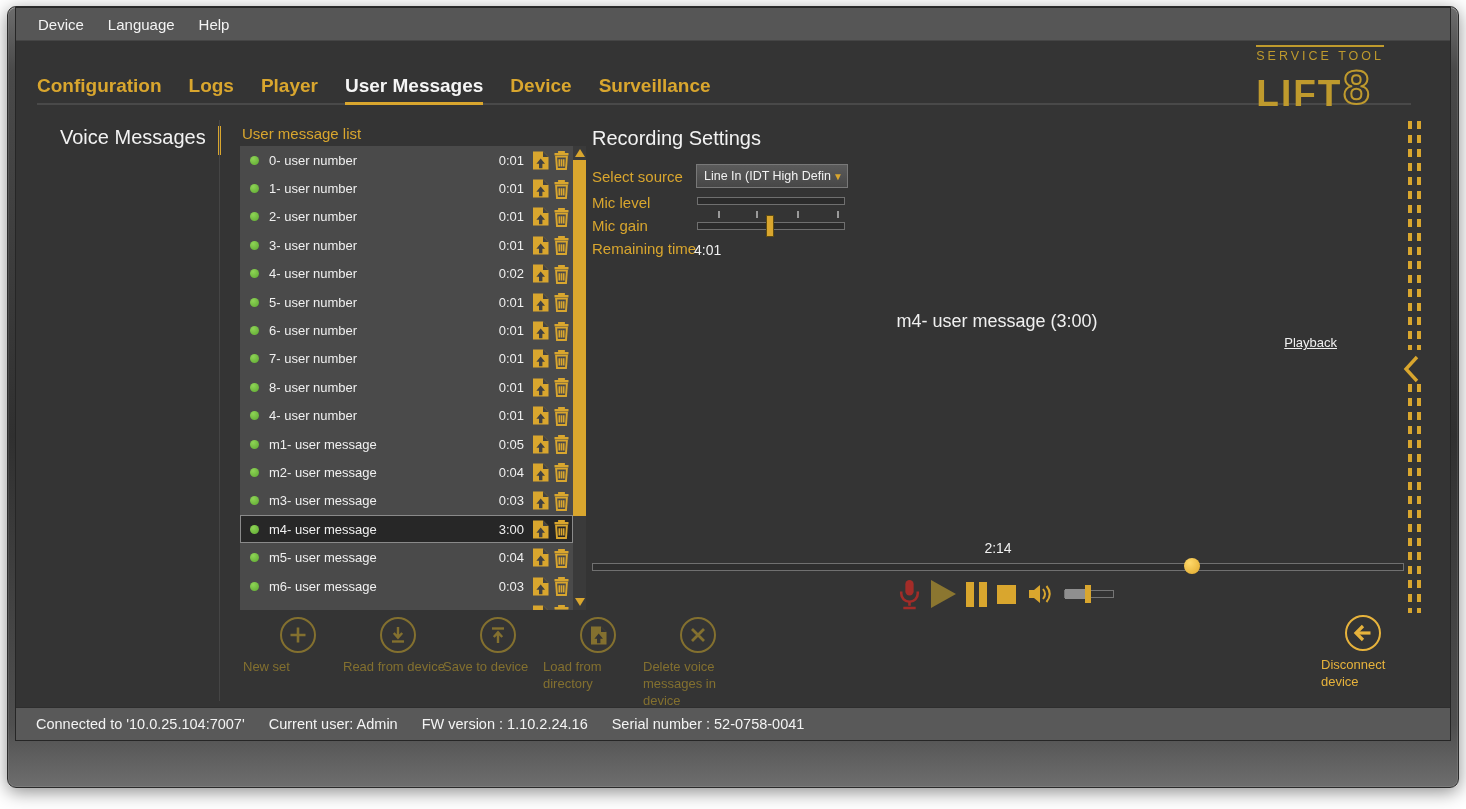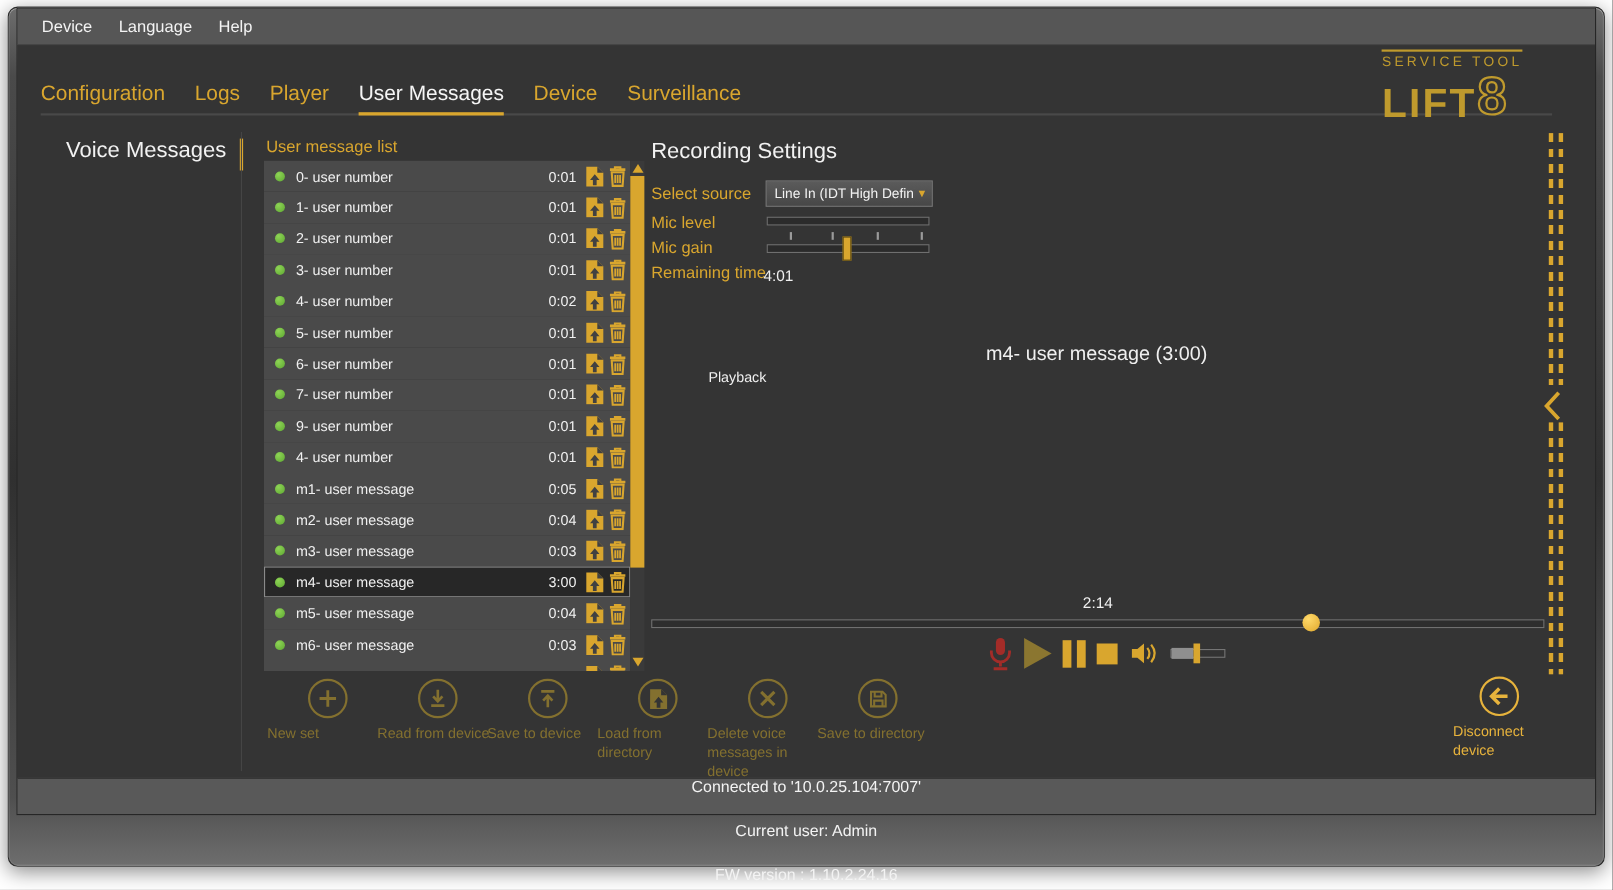--- a/index.html
+++ b/index.html
@@ -32,25 +32,25 @@
   .glyph-min{width:11px;height:3px;background:#3e3e3e;margin-top:8px;border-radius:1px;}
   .glyph-max{width:10px;height:9px;border:2px solid #3e3e3e;border-top-width:3px;box-sizing:border-box;background:transparent;}
   .glyph-close{color:#fff;font-size:13px;font-weight:bold;text-shadow:0 1px 1px rgba(0,0,0,.6);line-height:1;}
   
   .inner{margin:0 7px;border:1px solid #262626;box-sizing:border-box;}
   .menubar{height:33px;background:#565656;border-bottom:1px solid #454545;display:flex;align-items:center;gap:24px;
     padding:0 0 0 22px;font-size:15px;color:#f3f3f3;box-sizing:border-box;}
   .menu-item{cursor:default;}
   .main{position:relative;height:666px;background:var(--bg);overflow:hidden;}
   .statusbar{height:33px;background:var(--bar);display:flex;align-items:center;gap:24px;
-    padding:0 20px;font-size:14.5px;color:#f3f3f3;border-top:1px solid #2e2e2e;box-sizing:border-box;flex-direction:column;}
+    padding:0 20px;font-size:14.5px;color:#f3f3f3;border-top:1px solid #2e2e2e;box-sizing:border-box;}
   
   .tabs{position:absolute;left:21px;top:33px;display:flex;gap:27px;font-size:19px;
     border-bottom:2px solid #494949;width:1374px;box-sizing:border-box;}
-  .tab{color:var(--gold);padding-bottom:4px;line-height:24px;cursor:default;}
+  .tab{color:var(--gold);padding-bottom:4px;line-height:24px;cursor:default;font-weight:bold;}
   .tab.active{color:#f5f5f5;border-bottom:3px solid var(--gold);margin-bottom:-2px;}
   .logo{position:absolute;top:4px;right:66px;text-align:left;color:var(--logo-gold);}
   .logo-top{display:block;font-size:12.5px;letter-spacing:3px;border-top:2px solid var(--logo-gold);padding-top:2px;}
   .logo-row{display:flex;align-items:flex-end;line-height:.85;}
   .logo-main{font-size:37px;font-weight:bold;letter-spacing:2px;}
   
   .sidebar-title{position:absolute;left:44px;top:85px;font-size:20px;color:#f2f2f2;}
   .gold-bar{position:absolute;left:202px;top:85px;width:3px;height:29px;background:var(--gold);}
   .v-divider{position:absolute;left:203px;top:79px;width:1px;height:581px;background:#454545;}
   
@@ -83,21 +83,21 @@
     background:#2b2b2b;box-sizing:border-box;}
   .gain-ticks{position:absolute;left:681px;top:170px;width:148px;height:7px;}
   .gain-ticks i{position:absolute;top:0;width:2px;height:7px;background:#9a9a9a;}
   .gain-track{position:absolute;left:681px;top:181px;width:148px;height:8px;border:1px solid #6f6f6f;
     background:#2b2b2b;box-sizing:border-box;}
   .gain-thumb{position:absolute;left:calc(49% - 4px);top:-8px;width:8px;height:22px;background:var(--gold);
     border:1px solid #5c4a12;box-sizing:border-box;cursor:pointer;}
   .remaining-value{position:absolute;left:678px;top:201px;font-size:14px;color:#f0f0f0;}
   
   .track-title{position:absolute;left:650px;top:270px;width:662px;text-align:center;font-size:18px;color:#f0f0f0;}
-  .track-sub{position:absolute;left:628px;top:294px;width:662px;text-align:left;font-size:13px;color:#f0f0f0;}
+  .track-sub{position:absolute;left:659px;top:294px;width:662px;text-align:right;font-size:13px;color:#f0f0f0;text-decoration:underline;}
   .current-time{position:absolute;left:576px;top:499px;width:812px;text-align:center;font-size:14px;color:#f0f0f0;}
   .seek{position:absolute;left:576px;top:522px;width:812px;height:8px;border:1px solid #707070;
     background:#2e2e2e;box-sizing:border-box;cursor:pointer;}
   .seek-thumb{position:absolute;top:-6px;left:calc(74% - 8px);width:16px;height:16px;border-radius:50%;
     background:radial-gradient(circle at 35% 30%,#ffd96a,#e0a82c);cursor:pointer;}
   .controls{position:absolute;left:882px;top:536px;height:34px;display:flex;align-items:center;gap:10px;}
   .ctrl{display:flex;align-items:center;justify-content:center;cursor:pointer;}
   .play-tri{width:0;height:0;border-left:25px solid #8b7630;border-top:14px solid transparent;border-bottom:14px solid transparent;}
   .pause{display:flex;gap:5px;}
   .pause i{width:8px;height:25px;background:var(--gold);}
@@ -333,21 +333,21 @@
         <path d="M1.5 4.2 h14" stroke="#d9a62e" stroke-width="2.4"></path>
         <path d="M6 4 V2 h5 v2" fill="none" stroke="#d9a62e" stroke-width="1.8"></path>
         <path d="M3.1 6.6 h10.8 l-0.9 12.4 h-9 z" fill="none" stroke="#d9a62e" stroke-width="1.9"></path>
         <path d="M6.3 9.2 v7.2 M8.5 9.2 v7.2 M10.7 9.2 v7.2" stroke="#d9a62e" stroke-width="1.6"></path>
       </svg>
     </span>
   </div>
 
   <div class="msg-row">
     <span class="dot"></span>
-    <span class="row-label">9- user number</span>
+    <span class="row-label">8- user number</span>
     <span class="row-time">0:01</span>
     <span class="row-icon">
       <svg width="17" height="19" viewBox="0 0 17 19">
         <path d="M1 0.5 h10 l5.5 5.5 v12.5 h-15.5 z" fill="#d9a62e"></path>
         <path d="M11 0.5 l5.5 5.5 h-5.5 z" fill="#414141"></path>
         <path d="M8.7 7.5 l4.3 5.2 h-2.6 v4.6 h-3.4 v-4.6 h-2.6 z" fill="#414141"></path>
       </svg>
     </span>
     <span class="row-icon">
       <svg width="17" height="20" viewBox="0 0 17 20">
@@ -635,30 +635,20 @@
 
   <div class="tool-btn">
     <span class="tool-circle">
               <svg width="18" height="18" viewBox="0 0 18 18">
                 <path d="M3 3 l12 12 M15 3 L3 15" stroke="currentColor" stroke-width="2.8" fill="none"></path>
               </svg>
             </span>
     <span class="tool-label">Delete voice messages in device</span>
   </div>
 
-  <div class="tool-btn">
-    <span class="tool-circle">
-              <svg width="19" height="19" viewBox="0 0 20 20" fill="none" stroke="currentColor" stroke-width="2">
-                <path d="M3 3 h11 l3 3 v11 h-14 z"></path>
-                <path d="M6.5 3 v4.5 h6.5 V3"></path>
-                <path d="M6 17 v-5.5 h8 V17"></path>
-              </svg>
-            </span>
-    <span class="tool-label">Save to directory</span>
-  </div>
 </div>
       <div class="disconnect">
         <span class="tool-circle">
             <svg width="22" height="20" viewBox="0 0 22 20">
               <path d="M11 3 L4 10 l7 7" fill="none" stroke="currentColor" stroke-width="3.2"></path>
               <path d="M4.5 10 h14" stroke="currentColor" stroke-width="3.2"></path>
             </svg>
           </span>
         <span class="tool-label">Disconnect device</span>
       </div>

